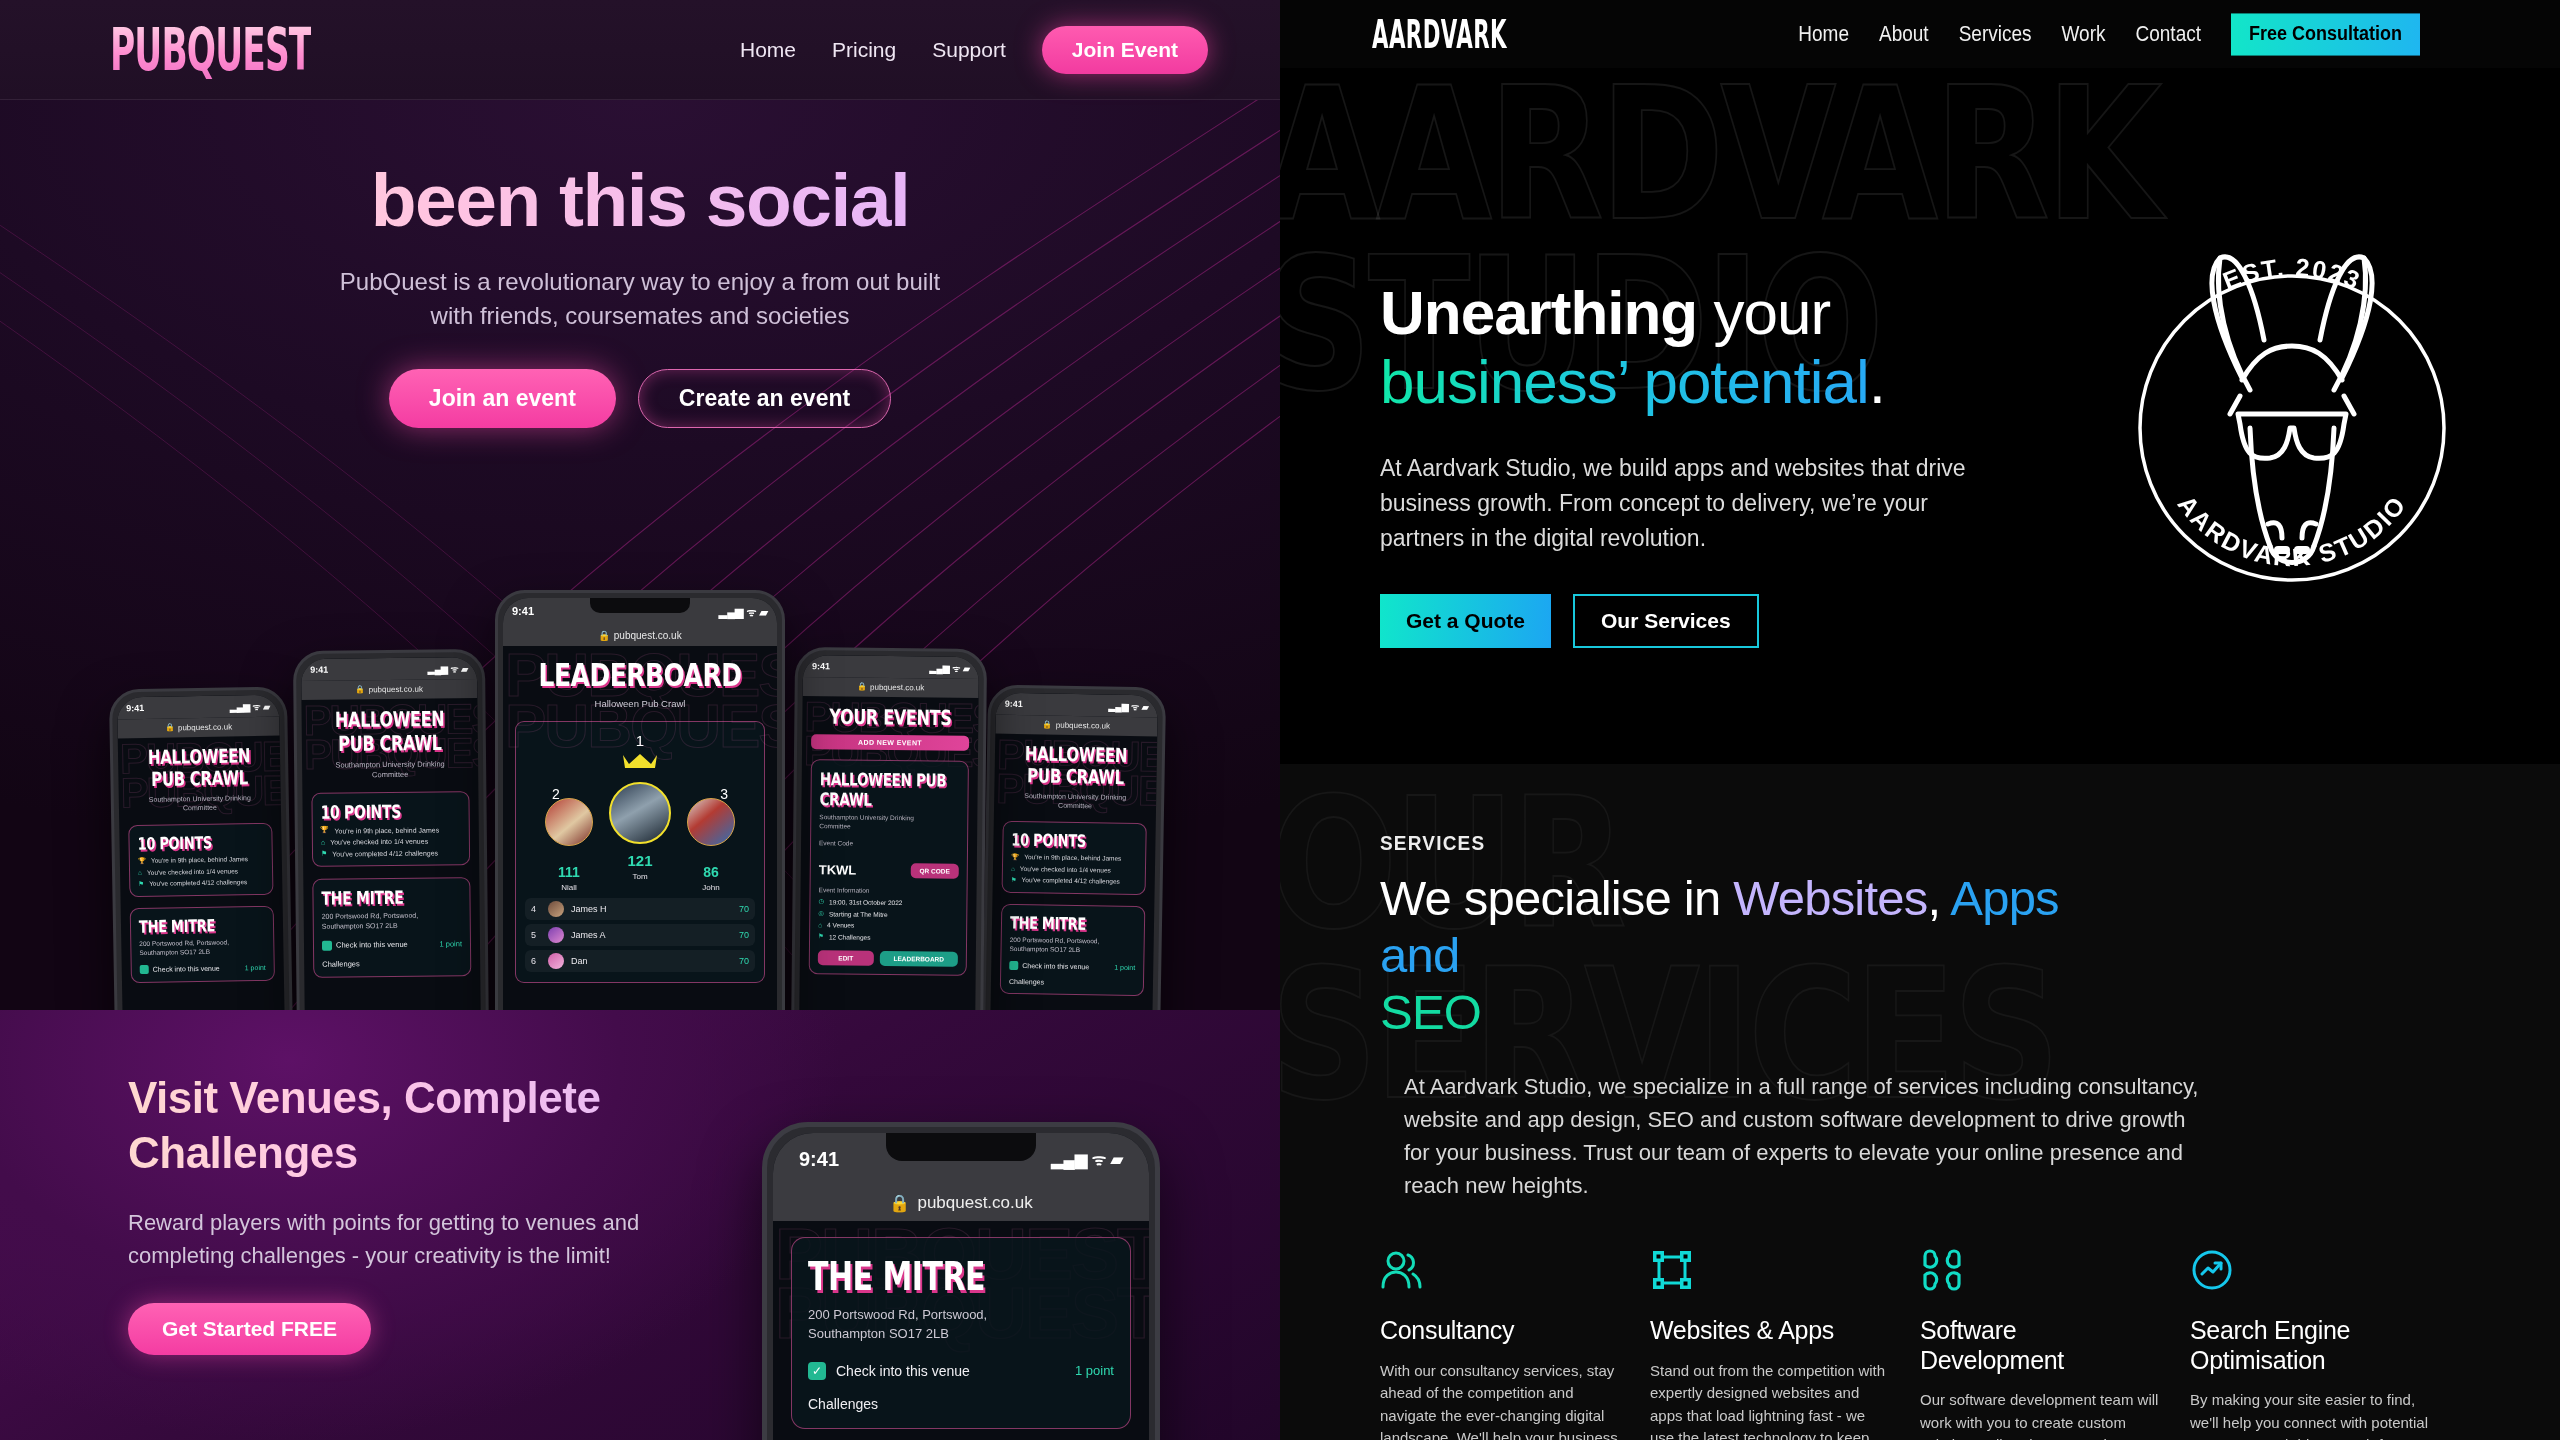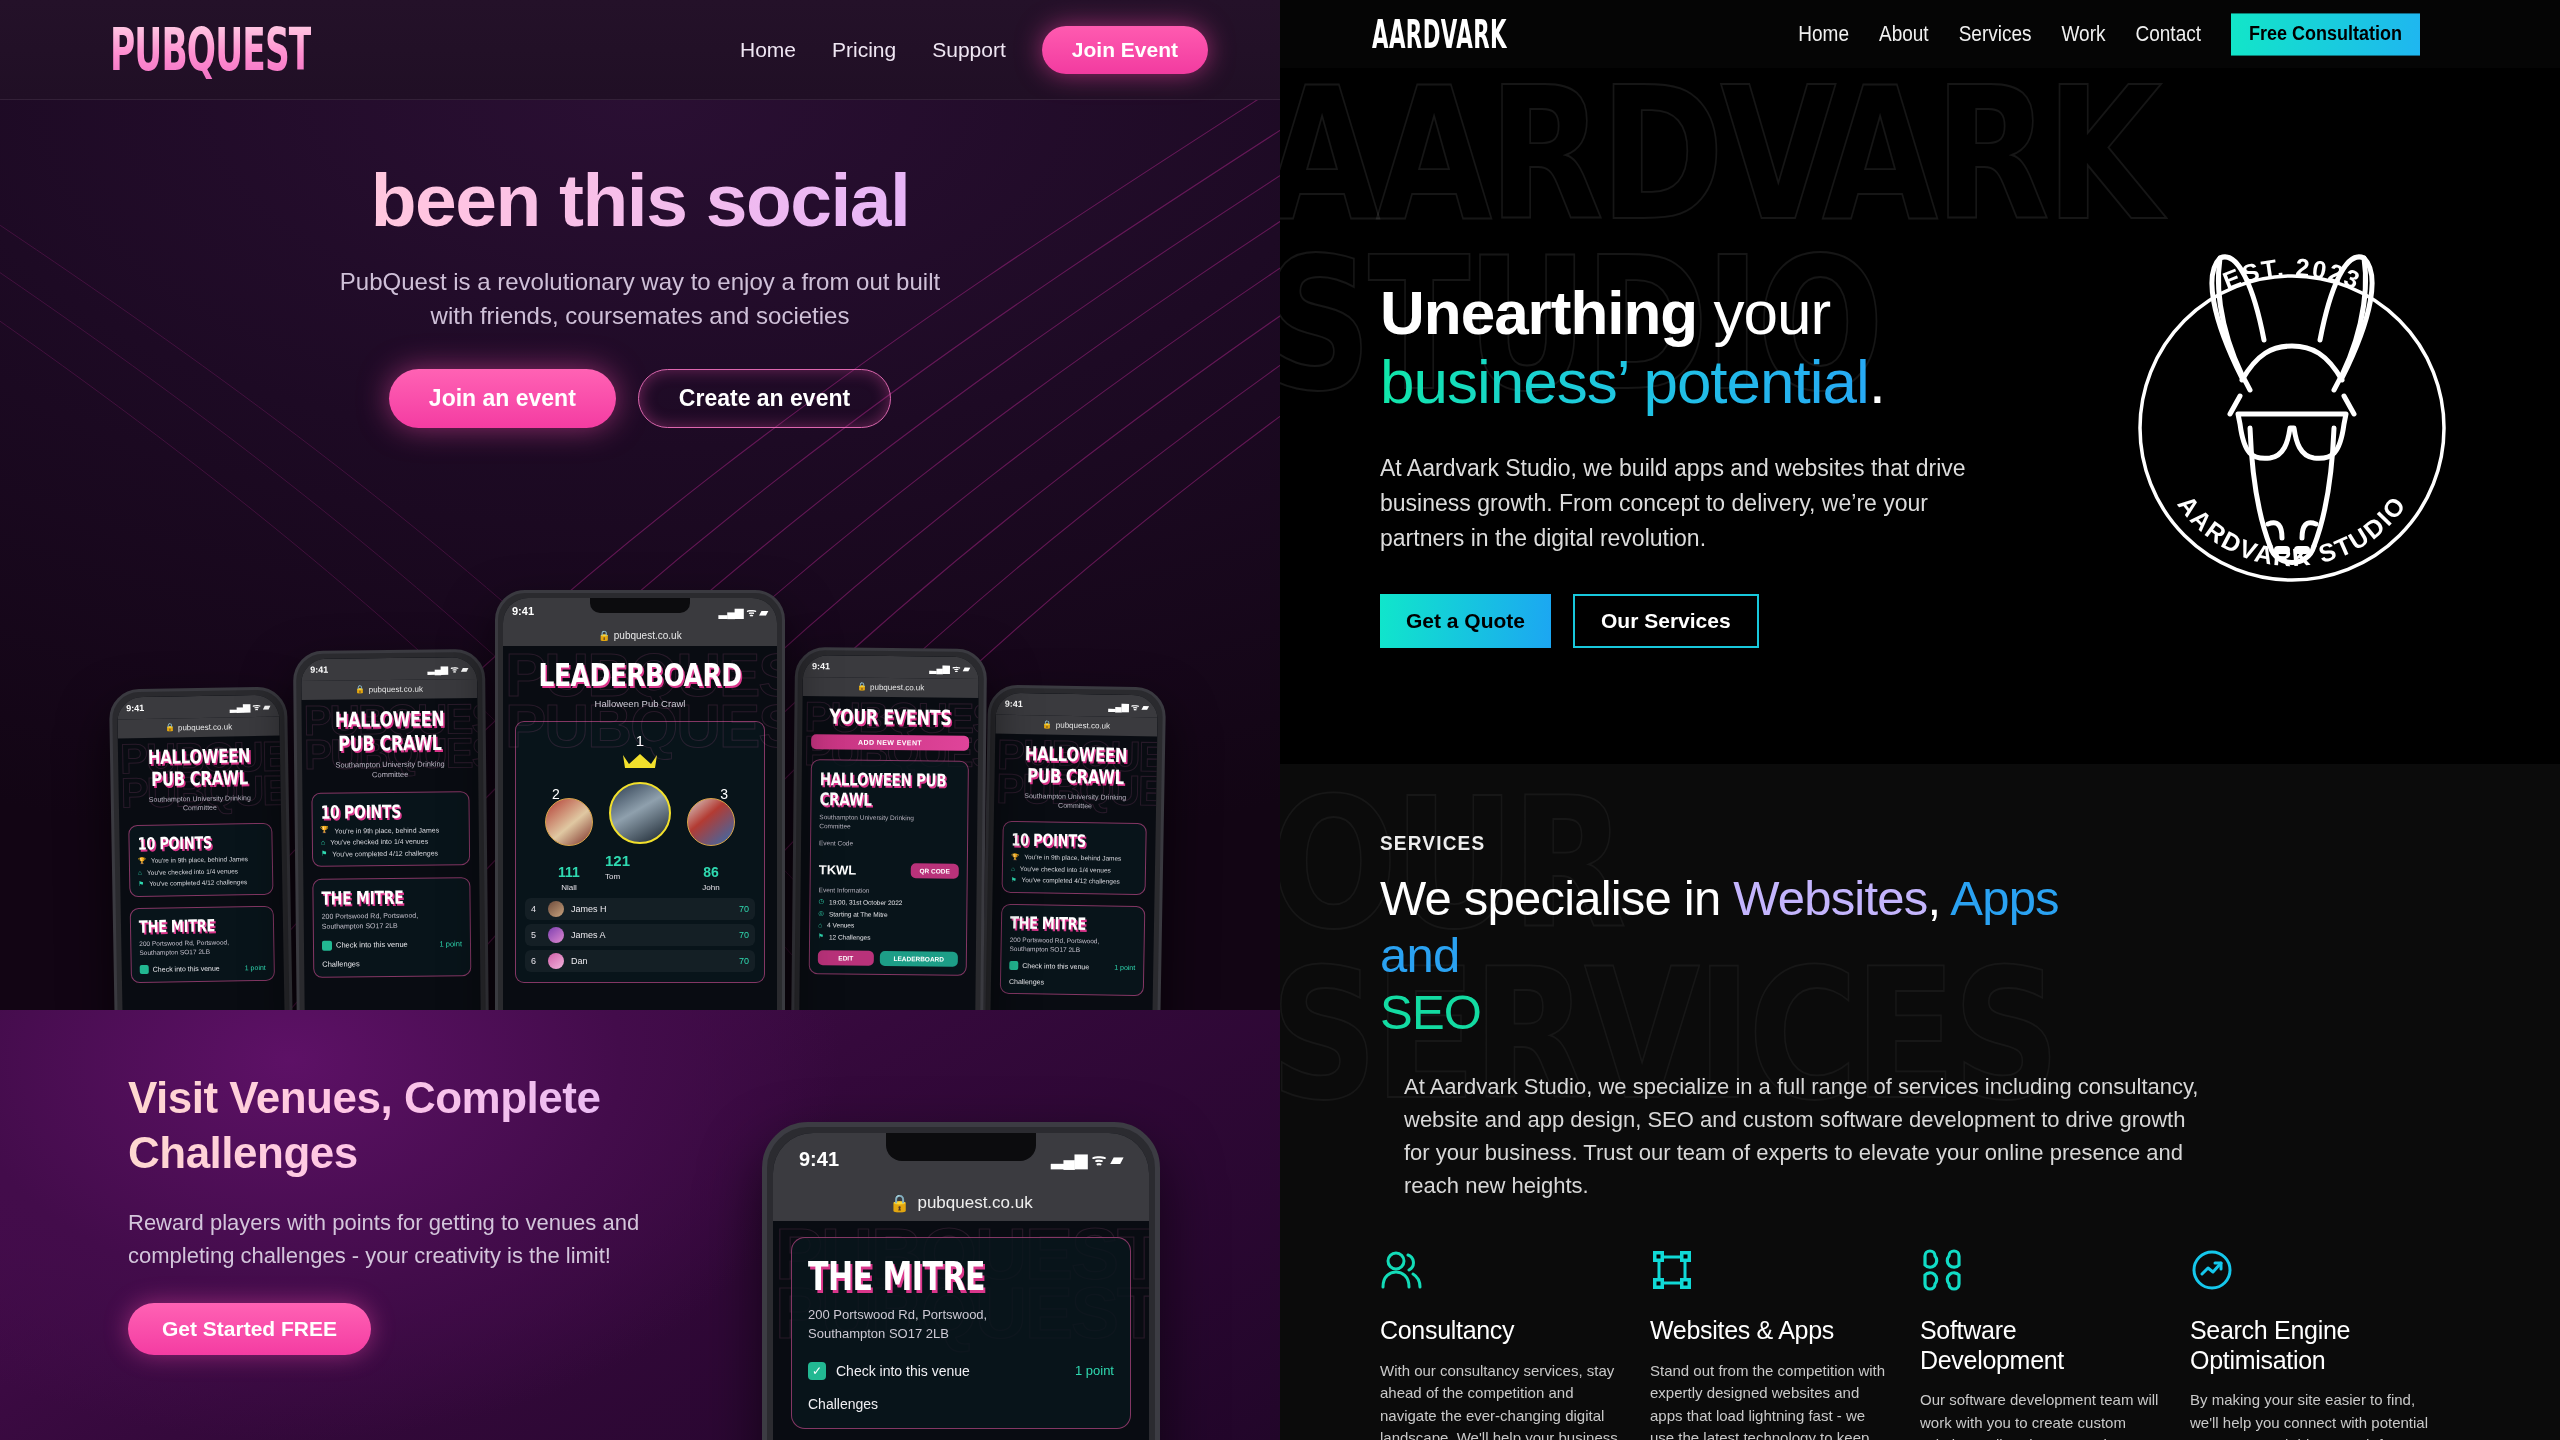--- a/index.html
+++ b/index.html
@@ -465,21 +465,21 @@
                   <div style="position:absolute;right:20px;top:22px;width:48px;height:48px;border-radius:50%;border:1.5px solid #d8a44a;background:linear-gradient(140deg,#d9d2cd,#b33b33 40%,#2f6fb5)"></div>
                   <div style="position:absolute;left:50%;transform:translateX(-50%);top:6px;width:62px;height:62px;border-radius:50%;border:2px solid #f2e02c;background:linear-gradient(150deg,#2b3b4e,#8fa0ad 45%,#15202b)"></div>
                   <div style="position:absolute;left:27px;top:10px;color:#fff;font-size:14px">2</div>
                   <div style="position:absolute;right:27px;top:10px;color:#fff;font-size:14px">3</div>
                 </div>
                 <div style="position:relative;height:38px;margin-top:2px">
                   <div style="position:absolute;left:20px;top:10px;width:48px;text-align:center">
                     <div class="teal" style="font-size:14px;font-weight:700">111</div>
                     <div style="font-size:8px;color:#e4e1e8;margin-top:3px">Niall</div>
                   </div>
-                  <div style="position:absolute;left:50%;transform:translateX(-50%);top:-2px;width:70px;">
+                  <div style="position:absolute;left:50%;transform:translateX(-50%);top:-2px;width:70px;text-align:center">
                     <div class="teal" style="font-size:15px;font-weight:700">121</div>
                     <div style="font-size:8px;color:#e4e1e8;margin-top:3px">Tom</div>
                   </div>
                   <div style="position:absolute;right:20px;top:10px;width:48px;text-align:center">
                     <div class="teal" style="font-size:14px;font-weight:700">86</div>
                     <div style="font-size:8px;color:#e4e1e8;margin-top:3px">John</div>
                   </div>
                 </div>
 
                 <div style="margin-top:6px">

